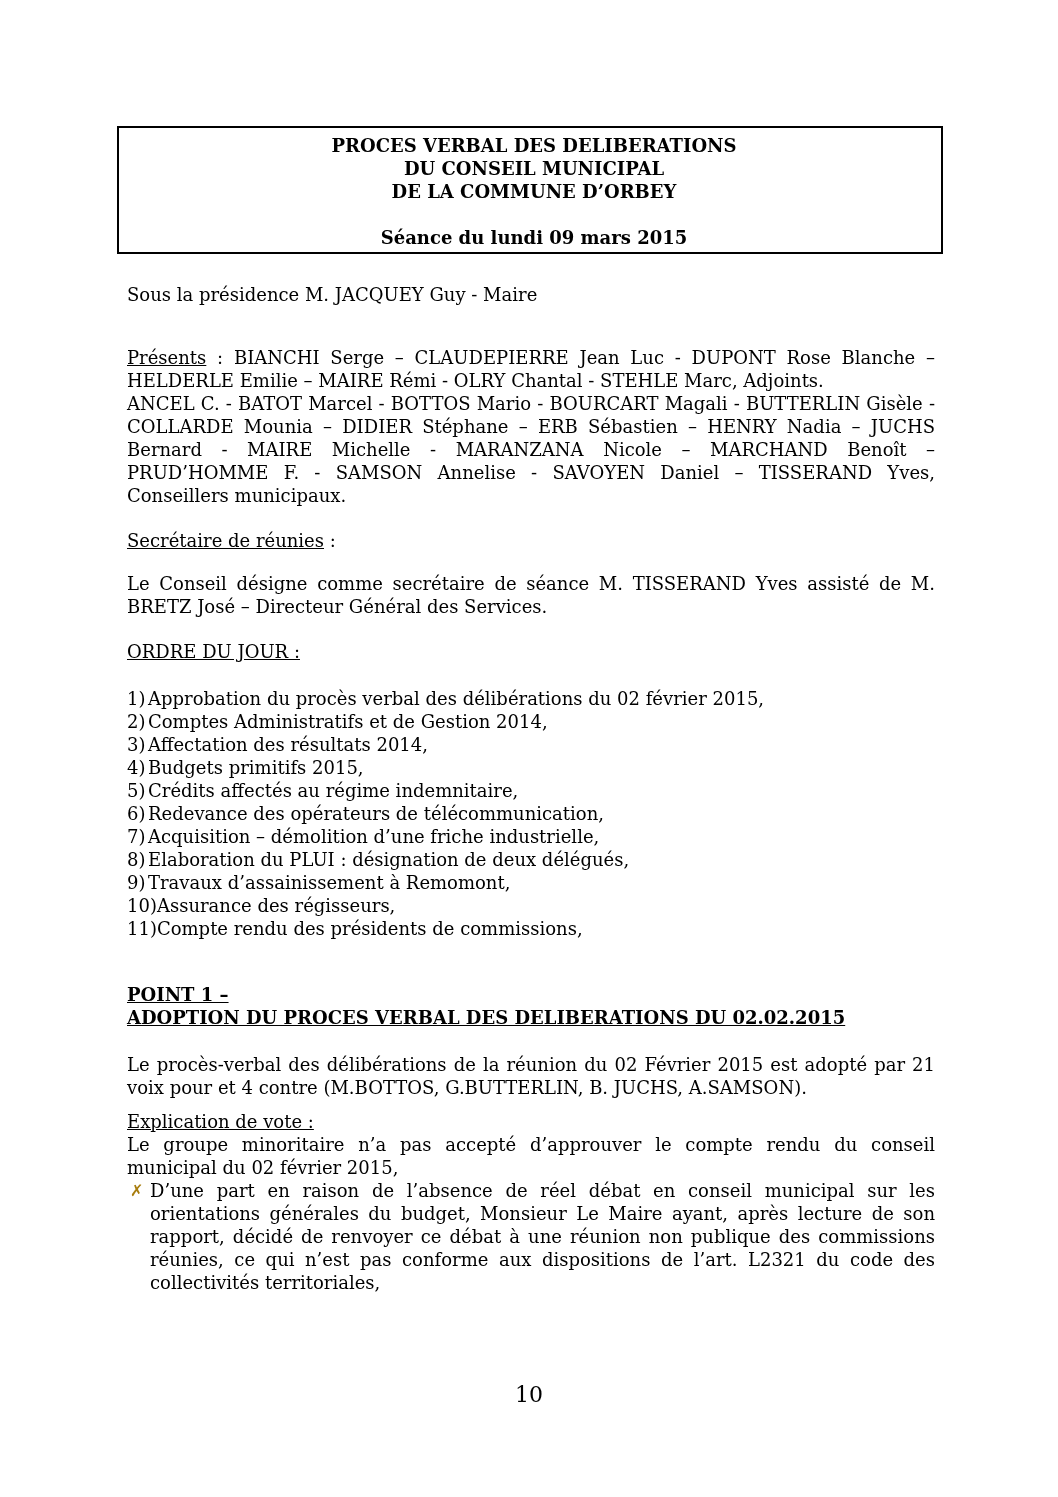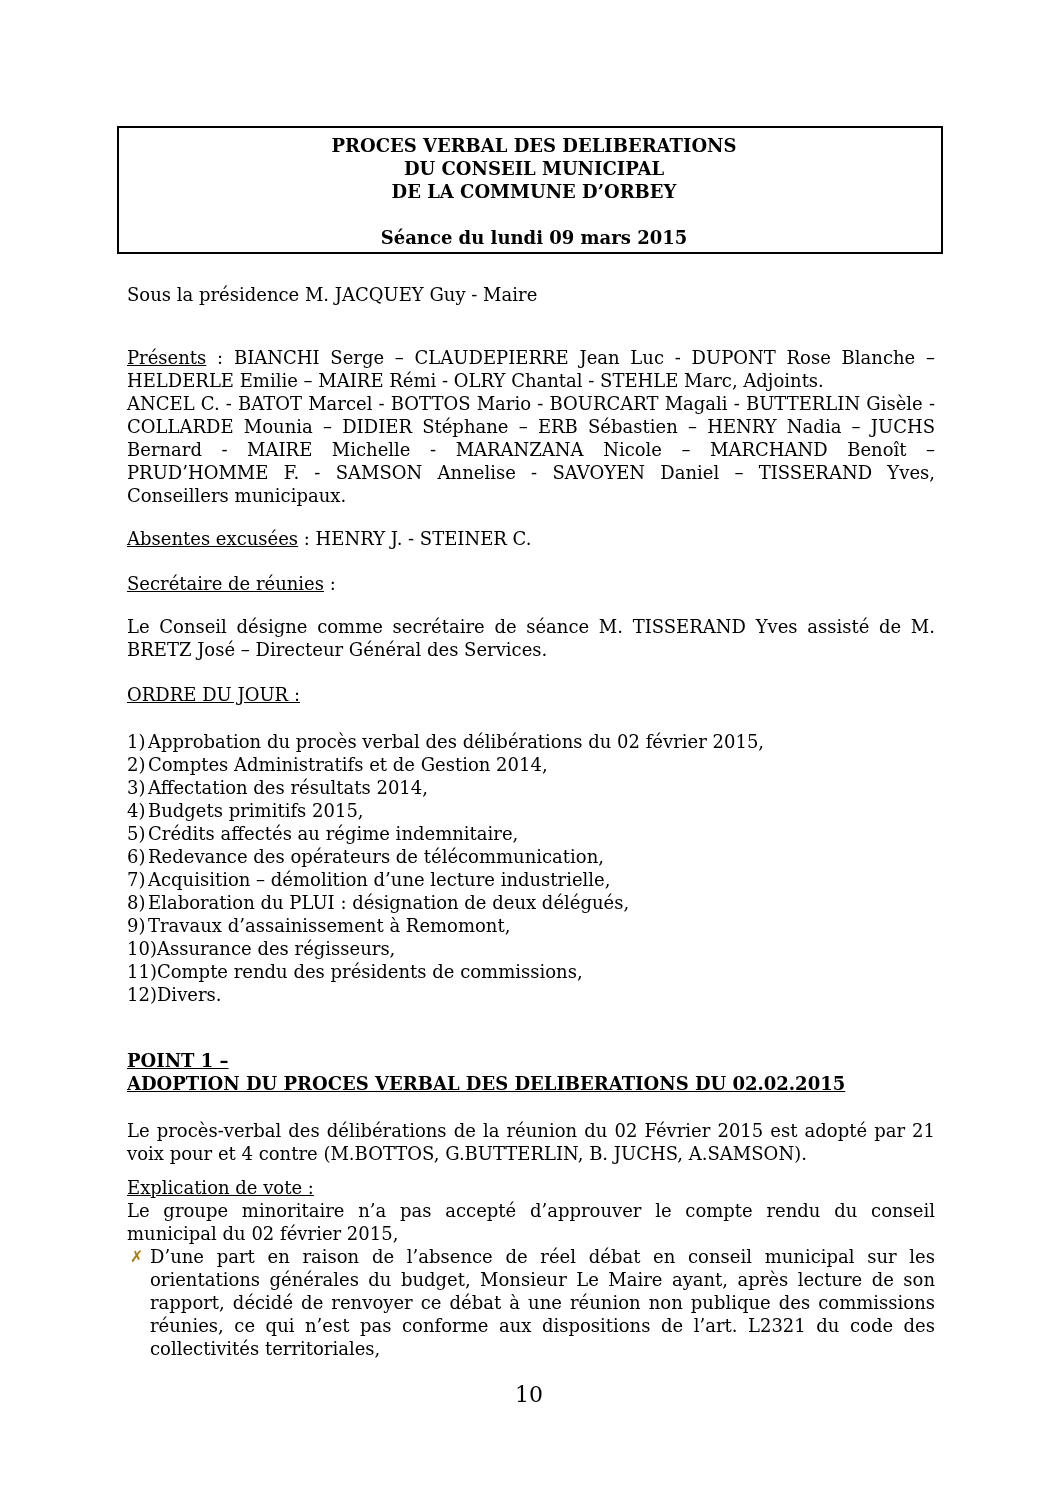--- a/index.html
+++ b/index.html
@@ -77,21 +77,20 @@
       <div>DU CONSEIL MUNICIPAL</div>
       <div>DE LA COMMUNE D’ORBEY</div>
       <div class="blank-line"></div>
       <div>Séance du lundi 09 mars 2015</div>
     </div>
 
     <p class="presidence">Sous la présidence M. JACQUEY Guy - Maire</p>
 
     <p class="presents justify"><span class="u">Présents</span><span> : BIANCHI Serge – CLAUDEPIERRE Jean Luc - DUPONT Rose Blanche – HELDERLE Emilie – MAIRE Rémi - OLRY Chantal - STEHLE Marc, Adjoints.</span><br><span>ANCEL C. - BATOT Marcel - BOTTOS Mario - BOURCART Magali - BUTTERLIN Gisèle - COLLARDE Mounia – DIDIER Stéphane – ERB Sébastien – HENRY Nadia – JUCHS Bernard - MAIRE Michelle - MARANZANA Nicole – MARCHAND Benoît – PRUD’HOMME F. - SAMSON Annelise - SAVOYEN Daniel – TISSERAND Yves, Conseillers municipaux.</span></p>
 
-    <p class="absentes"><span class="u">Absentes excusées</span><span> : HENRY J. - STEINER C.</span></p>
 
     <p class="secretaire"><span class="u">Secrétaire de réunies</span><span> :</span></p>
 
     <p class="designation justify">Le Conseil désigne comme secrétaire de séance M. TISSERAND Yves assisté de M. BRETZ José – Directeur Général des Services.</p>
 
     <p class="ordre-label"><span class="u">ORDRE DU JOUR :</span></p>
 
     <div class="oj-list">
       <div class="oj-item">
           <span class="oj-num">1)</span>
@@ -112,41 +111,37 @@
       <div class="oj-item">
           <span class="oj-num">5)</span>
           <span class="oj-text">Crédits affectés au régime indemnitaire,</span>
         </div>
       <div class="oj-item">
           <span class="oj-num">6)</span>
           <span class="oj-text">Redevance des opérateurs de télécommunication,</span>
         </div>
       <div class="oj-item">
           <span class="oj-num">7)</span>
-          <span class="oj-text">Acquisition – démolition d’une lecture industrielle,</span>
+          <span class="oj-text">Acquisition – démolition d’une friche industrielle,</span>
         </div>
       <div class="oj-item">
           <span class="oj-num">8)</span>
           <span class="oj-text">Elaboration du PLUI : désignation de deux délégués,</span>
         </div>
       <div class="oj-item">
           <span class="oj-num">9)</span>
           <span class="oj-text">Travaux d’assainissement à Remomont,</span>
         </div>
       <div class="oj-item">
           <span class="oj-num">10)</span>
           <span class="oj-text">Assurance des régisseurs,</span>
         </div>
       <div class="oj-item">
           <span class="oj-num">11)</span>
           <span class="oj-text">Compte rendu des présidents de commissions,</span>
-        </div>
-      <div class="oj-item">
-          <span class="oj-num">12)</span>
-          <span class="oj-text">Divers.</span>
         </div>
     </div>
 
     <p class="point-title"><span class="u">POINT 1 –</span><br><span class="u">ADOPTION DU PROCES VERBAL DES DELIBERATIONS DU 02.02.2015</span></p>
 
     <p class="adoption justify">Le procès-verbal des délibérations de la réunion du 02 Février 2015 est adopté par 21 voix pour et 4 contre (M.BOTTOS, G.BUTTERLIN, B. JUCHS, A.SAMSON).</p>
 
     <div class="explication">
       <p><span class="u">Explication de vote :</span></p>
       <p class="justify">Le groupe minoritaire n’a pas accepté d’approuver le compte rendu du conseil municipal du 02 février 2015,</p>

